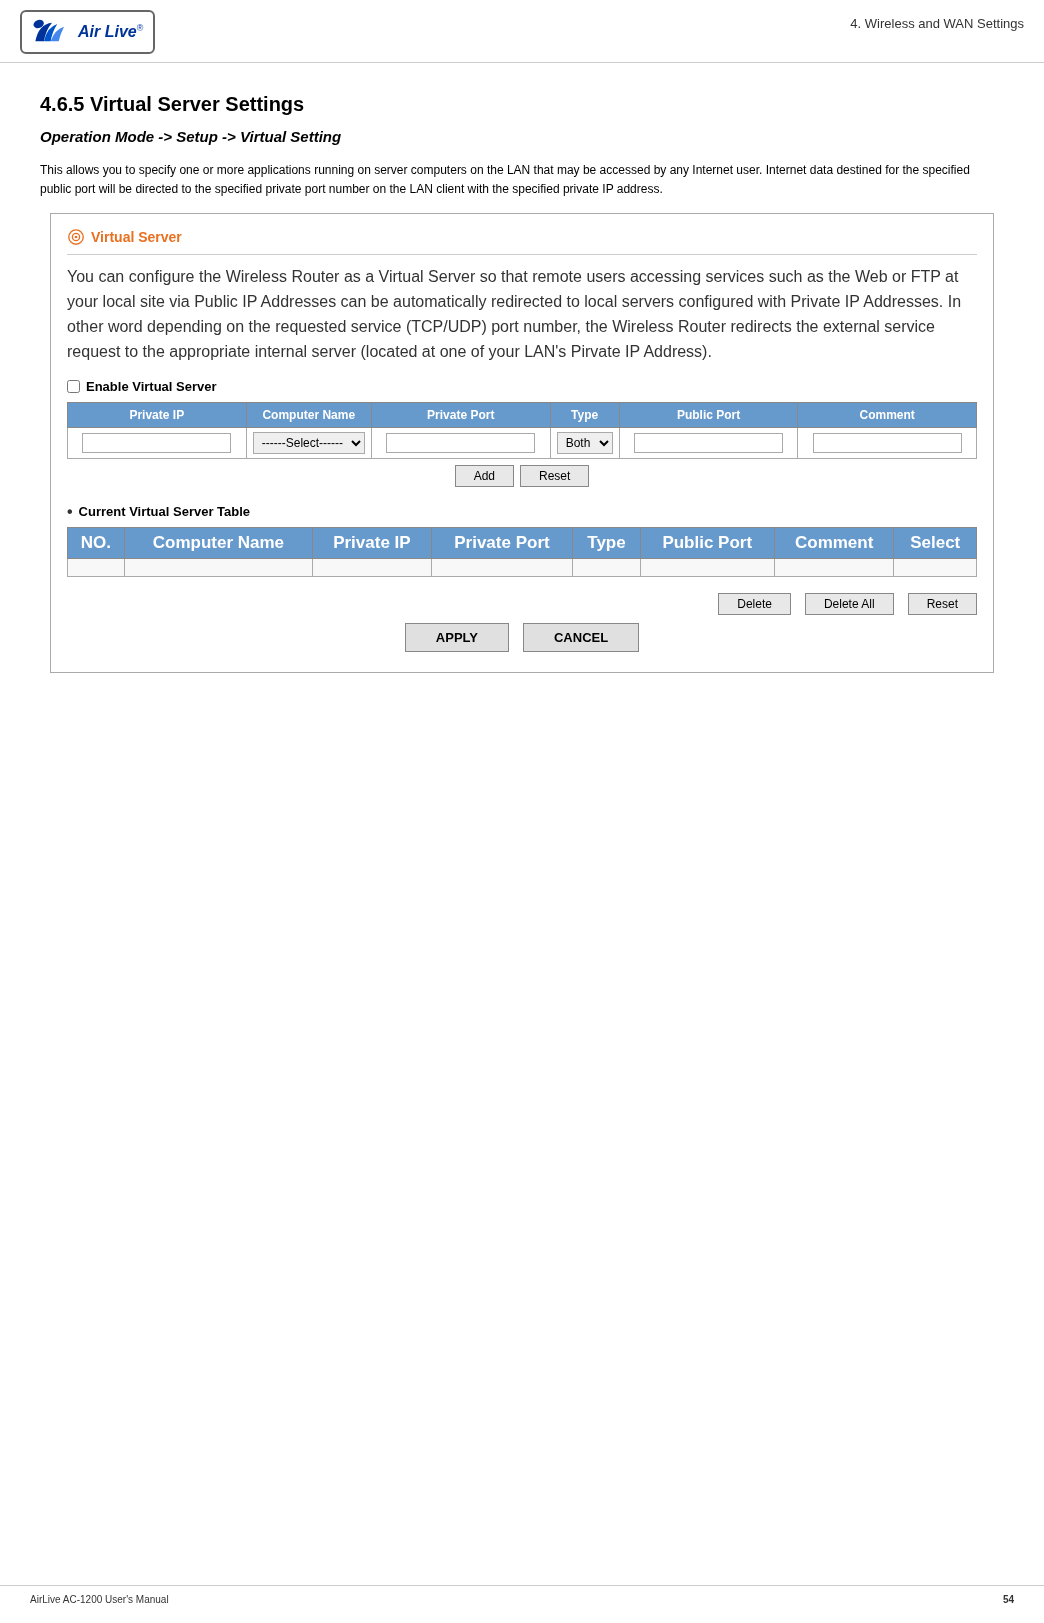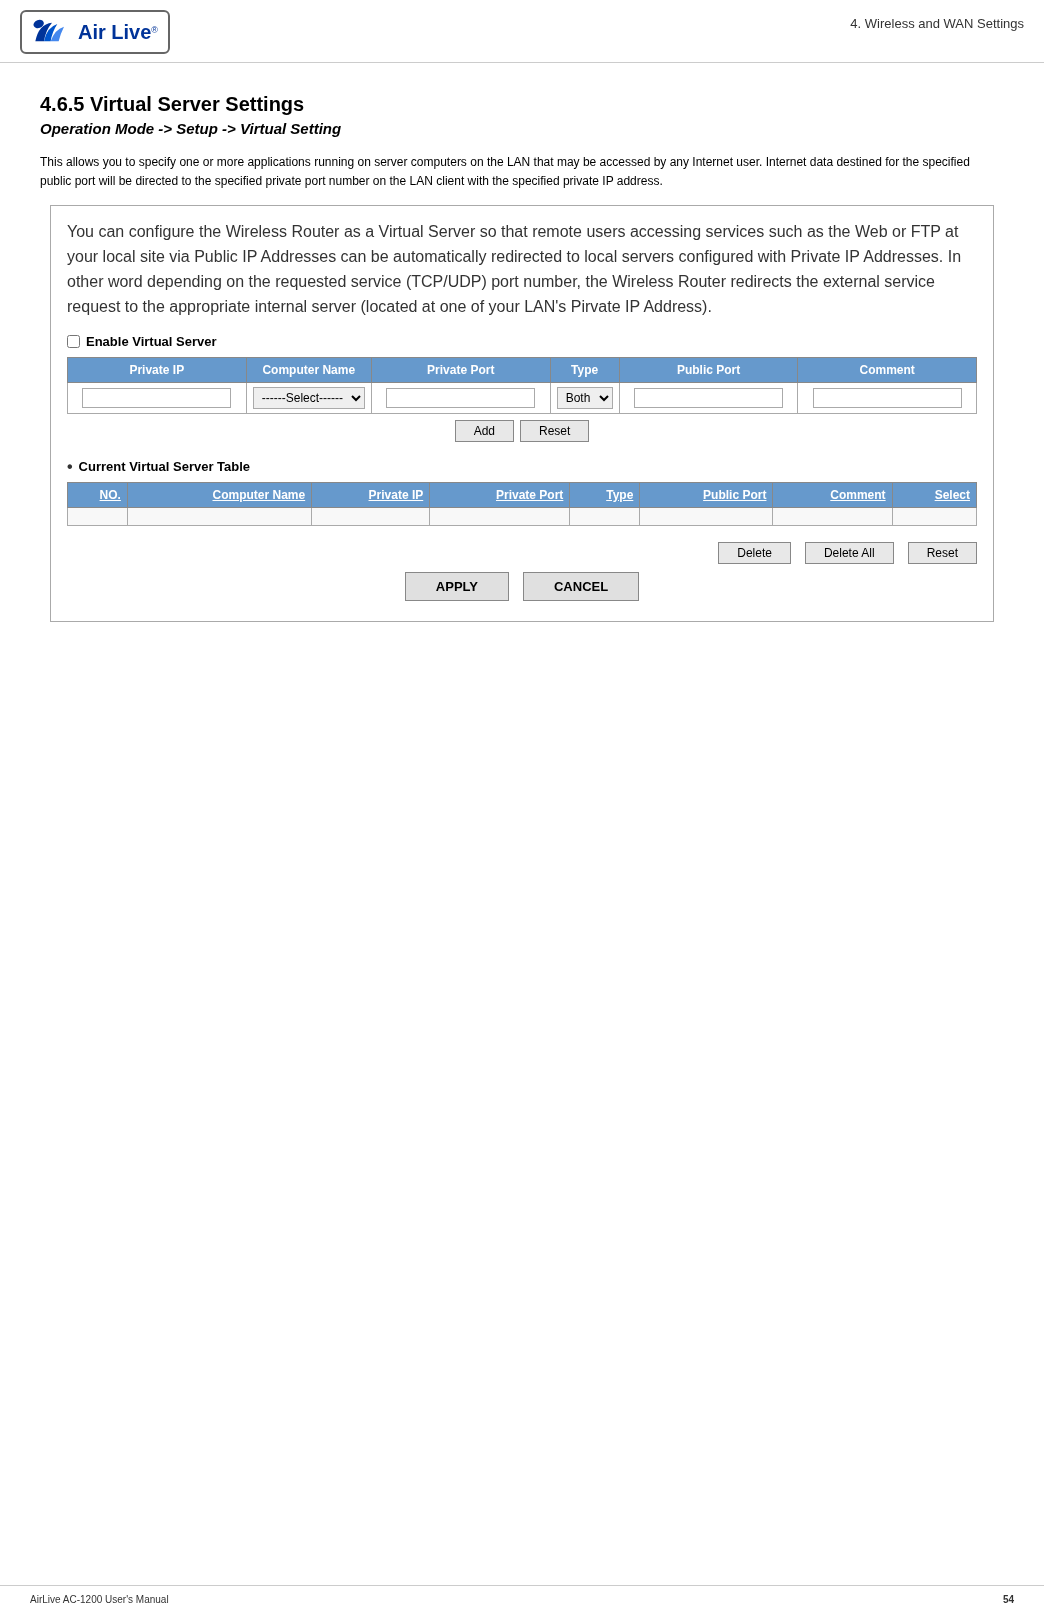--- a/index.html
+++ b/index.html
@@ -40,21 +40,21 @@
       font-size: 13px;
       color: #333;
       padding-top: 6px;
     }
     .content {
       padding: 30px 40px 20px 40px;
     }
     .section-title {
       font-size: 20px;
       font-weight: bold;
-      margin-bottom: 4px;
+      margin-bottom: 12px;
     }
     .subtitle {
       font-size: 15px;
       font-weight: bold;
       font-style: italic;
       margin-bottom: 16px;
     }
     .description {
       font-size: 12px;
       line-height: 1.6;
@@ -157,23 +157,22 @@
       width: 100%;
       border-collapse: collapse;
       font-size: 12px;
       margin-bottom: 6px;
     }
     table.current-table th {
       background: #6699cc;
       color: #fff;
       border: 1px solid #888;
       padding: 5px 6px;
-      text-align: right;
-      font-size: 12px;
-      text-decoration: underline;
+      text-align: center;
+      font-size: 17px;
     }
     table.current-table td {
       border: 1px solid #aaa;
       padding: 4px 6px;
       text-align: center;
       background: #f8f8f8;
       height: 18px;
     }
     .delete-row {
       display: flex;
@@ -229,35 +228,43 @@
     <div class="logo-box">
 
       <svg class="logo-icon" viewBox="0 0 60 44" xmlns="http://www.w3.org/2000/svg">
 
         <path d="M5 36 Q10 10 30 8 Q20 20 18 36 Z" fill="#003399"></path>
         <path d="M18 36 Q22 15 38 10 Q30 22 28 36 Z" fill="#0055cc"></path>
         <path d="M28 36 Q34 18 48 14 Q42 26 40 36 Z" fill="#4488ee"></path>
         <ellipse cx="10" cy="10" rx="8" ry="6" fill="#003399" transform="rotate(-20, 10, 10)"></ellipse>
       </svg>
       <div>
-        <span style="font-size:20px; font-weight:bold; color:#003399;">Air Live</span><span style="font-size:9px; vertical-align:super; color:#003399;">®</span>
+        <span style="font-size:16px; font-weight:bold; font-style:italic; color:#003399;">Air Live</span><span style="font-size:9px; vertical-align:super; color:#003399;">®</span>
       </div>
     </div>
   </div>
   <div class="header-right">4. Wireless and WAN Settings</div>
 </div>
 
 <div class="content">
 
   <div class="section-title">4.6.5 Virtual Server Settings</div>
   <div class="subtitle">Operation Mode -&gt; Setup -&gt; Virtual Setting</div>
   <div class="description">This allows you to specify one or more applications running on server computers on the LAN that may be accessed by any Internet user. Internet data destined for the specified public port will be directed to the specified private port number on the LAN client with the specified private IP address.</div>
 
   <div class="virtual-server-box">
 
+    <div class="vs-title">
+      <svg class="vs-circle-icon" viewBox="0 0 20 20" xmlns="http://www.w3.org/2000/svg">
+        <circle cx="10" cy="10" r="8" fill="none" stroke="#e87020" stroke-width="1.5"></circle>
+        <circle cx="10" cy="10" r="4" fill="none" stroke="#e87020" stroke-width="1.5"></circle>
+        <circle cx="10" cy="10" r="1.5" fill="#e87020"></circle>
+      </svg>
+      <span>Virtual Server</span>
+    </div>
 
     <div class="vs-description">You can configure the Wireless Router as a Virtual Server so that remote users accessing services such as the Web or FTP at your local site via Public IP Addresses can be automatically redirected to local servers configured with Private IP Addresses. In other word depending on the requested service (TCP/UDP) port number, the Wireless Router redirects the external service request to the appropriate internal server (located at one of your LAN's Pirvate IP Address).</div>
 
     <div class="enable-row">
       <input type="checkbox" style="">
       <span class="enable-label">Enable Virtual Server</span>
     </div>
 
     <table class="main-table">
       <thead>

